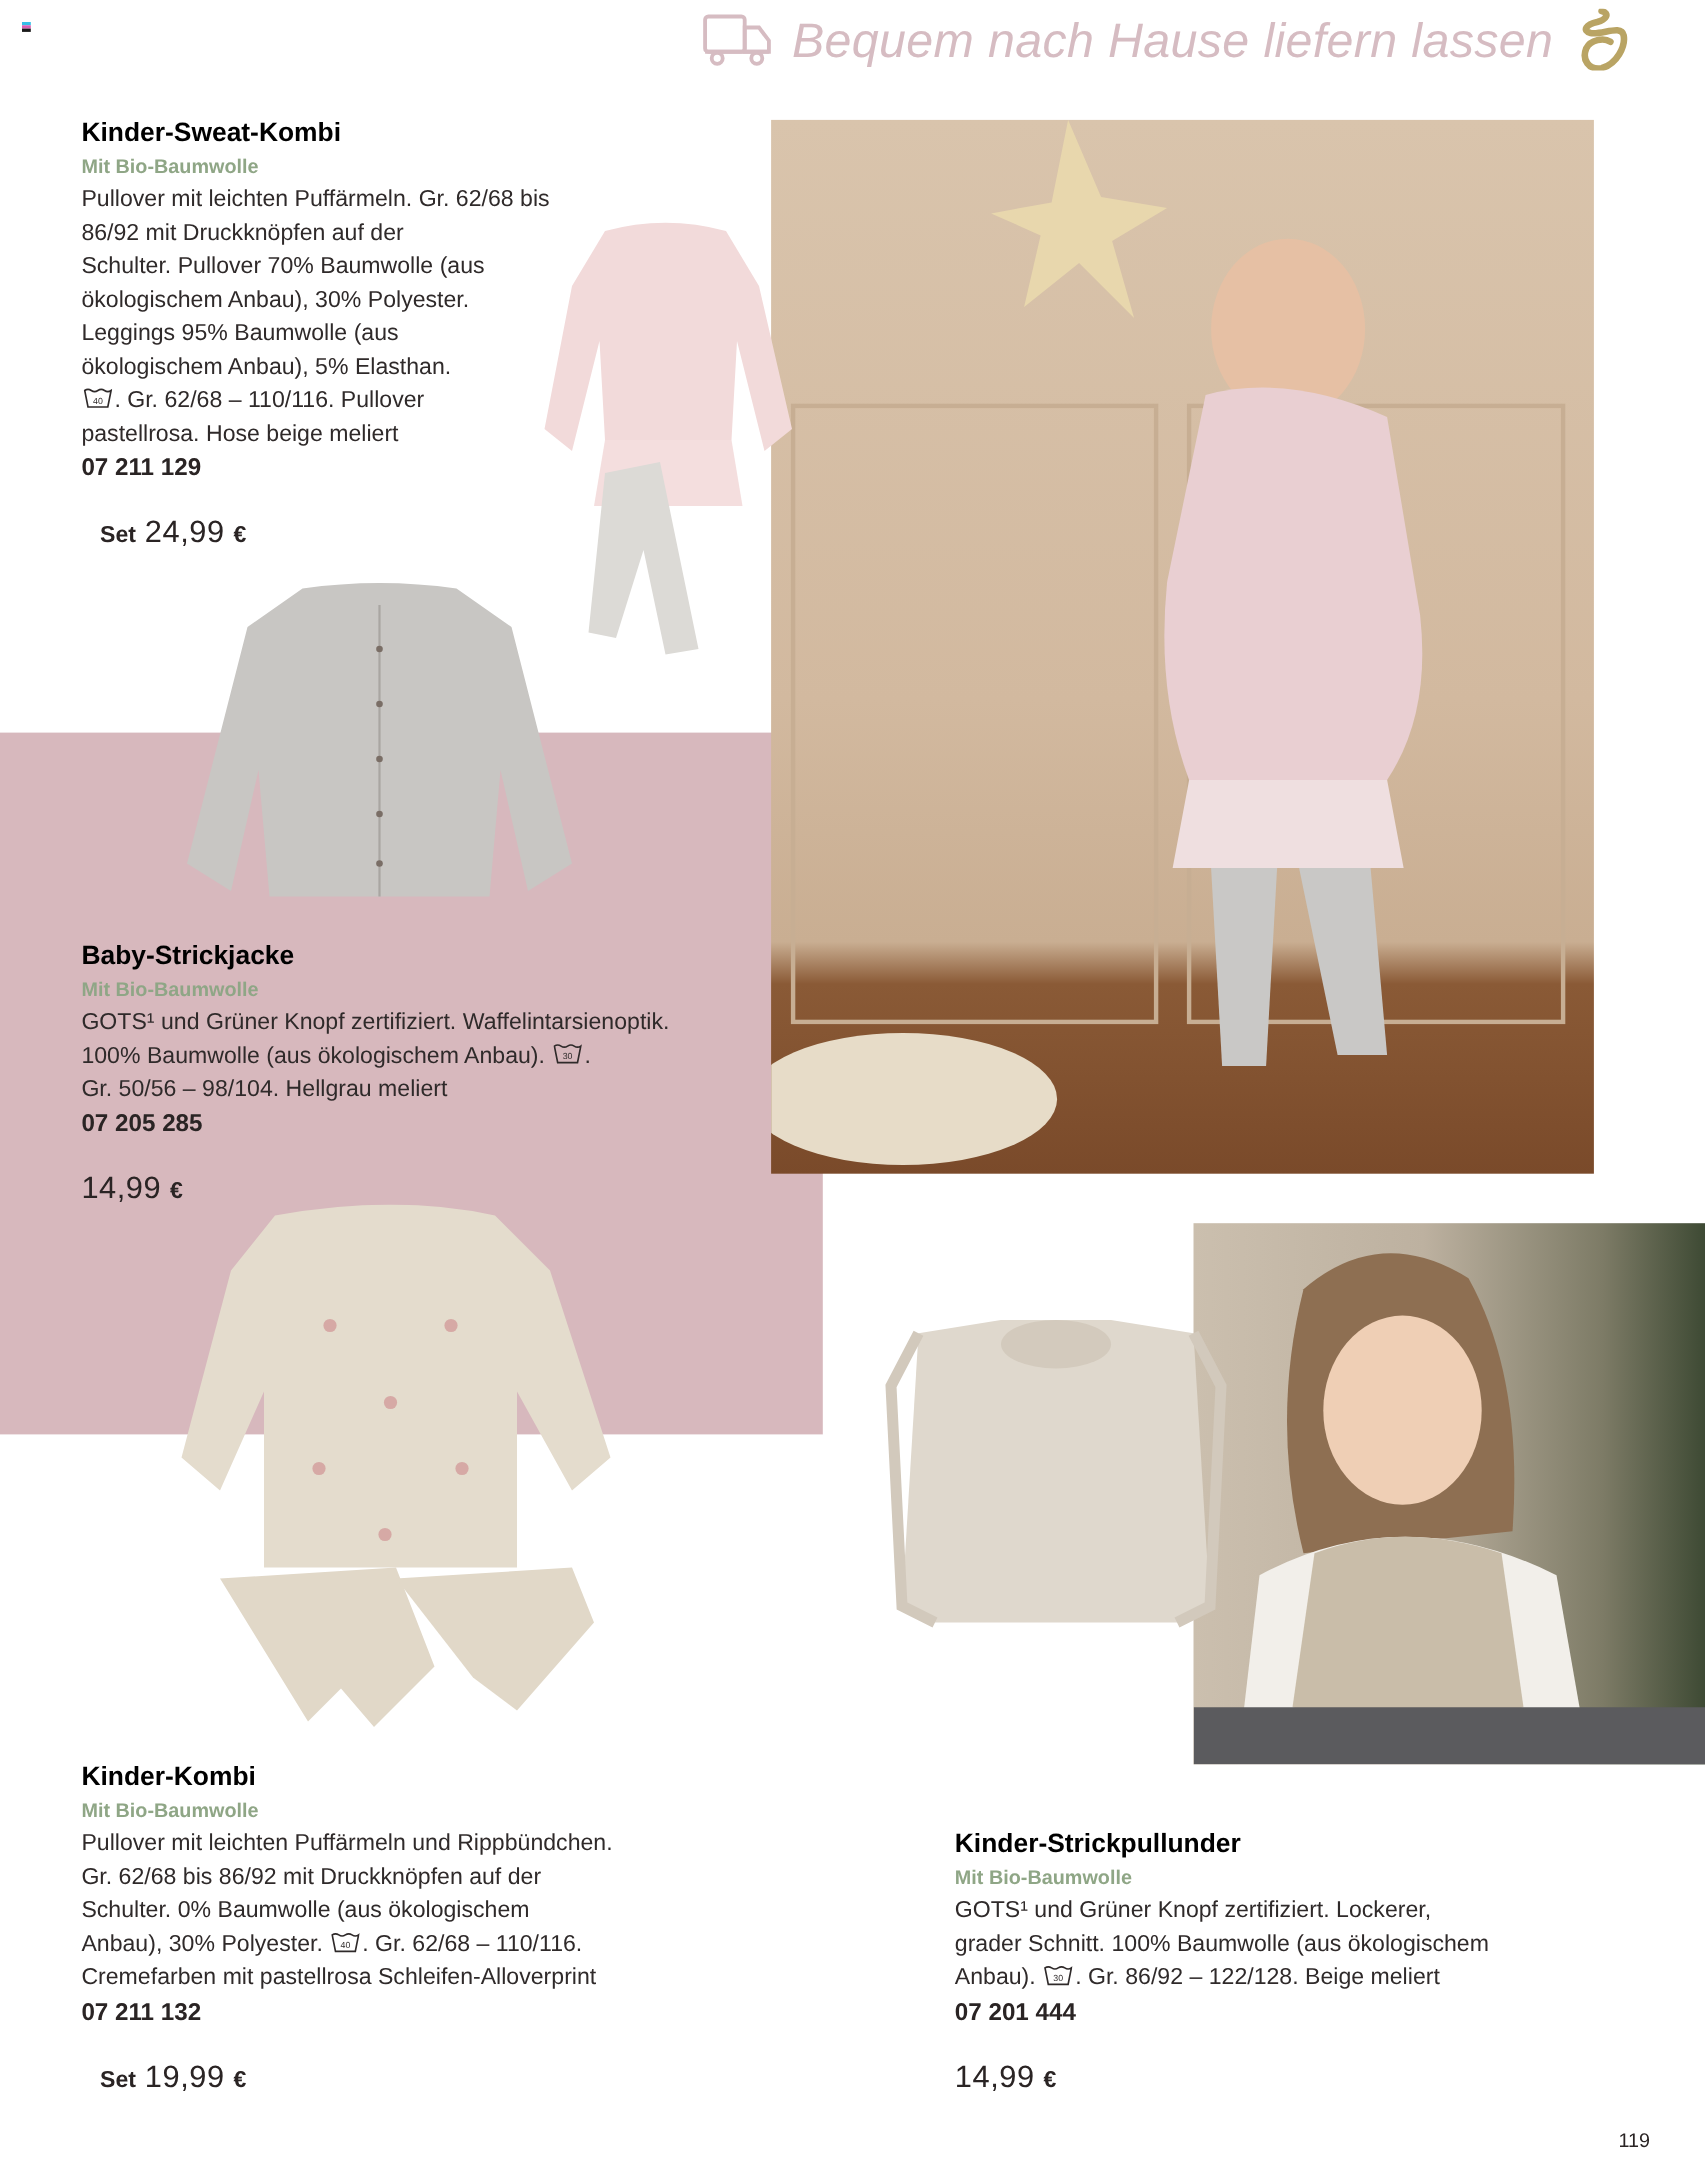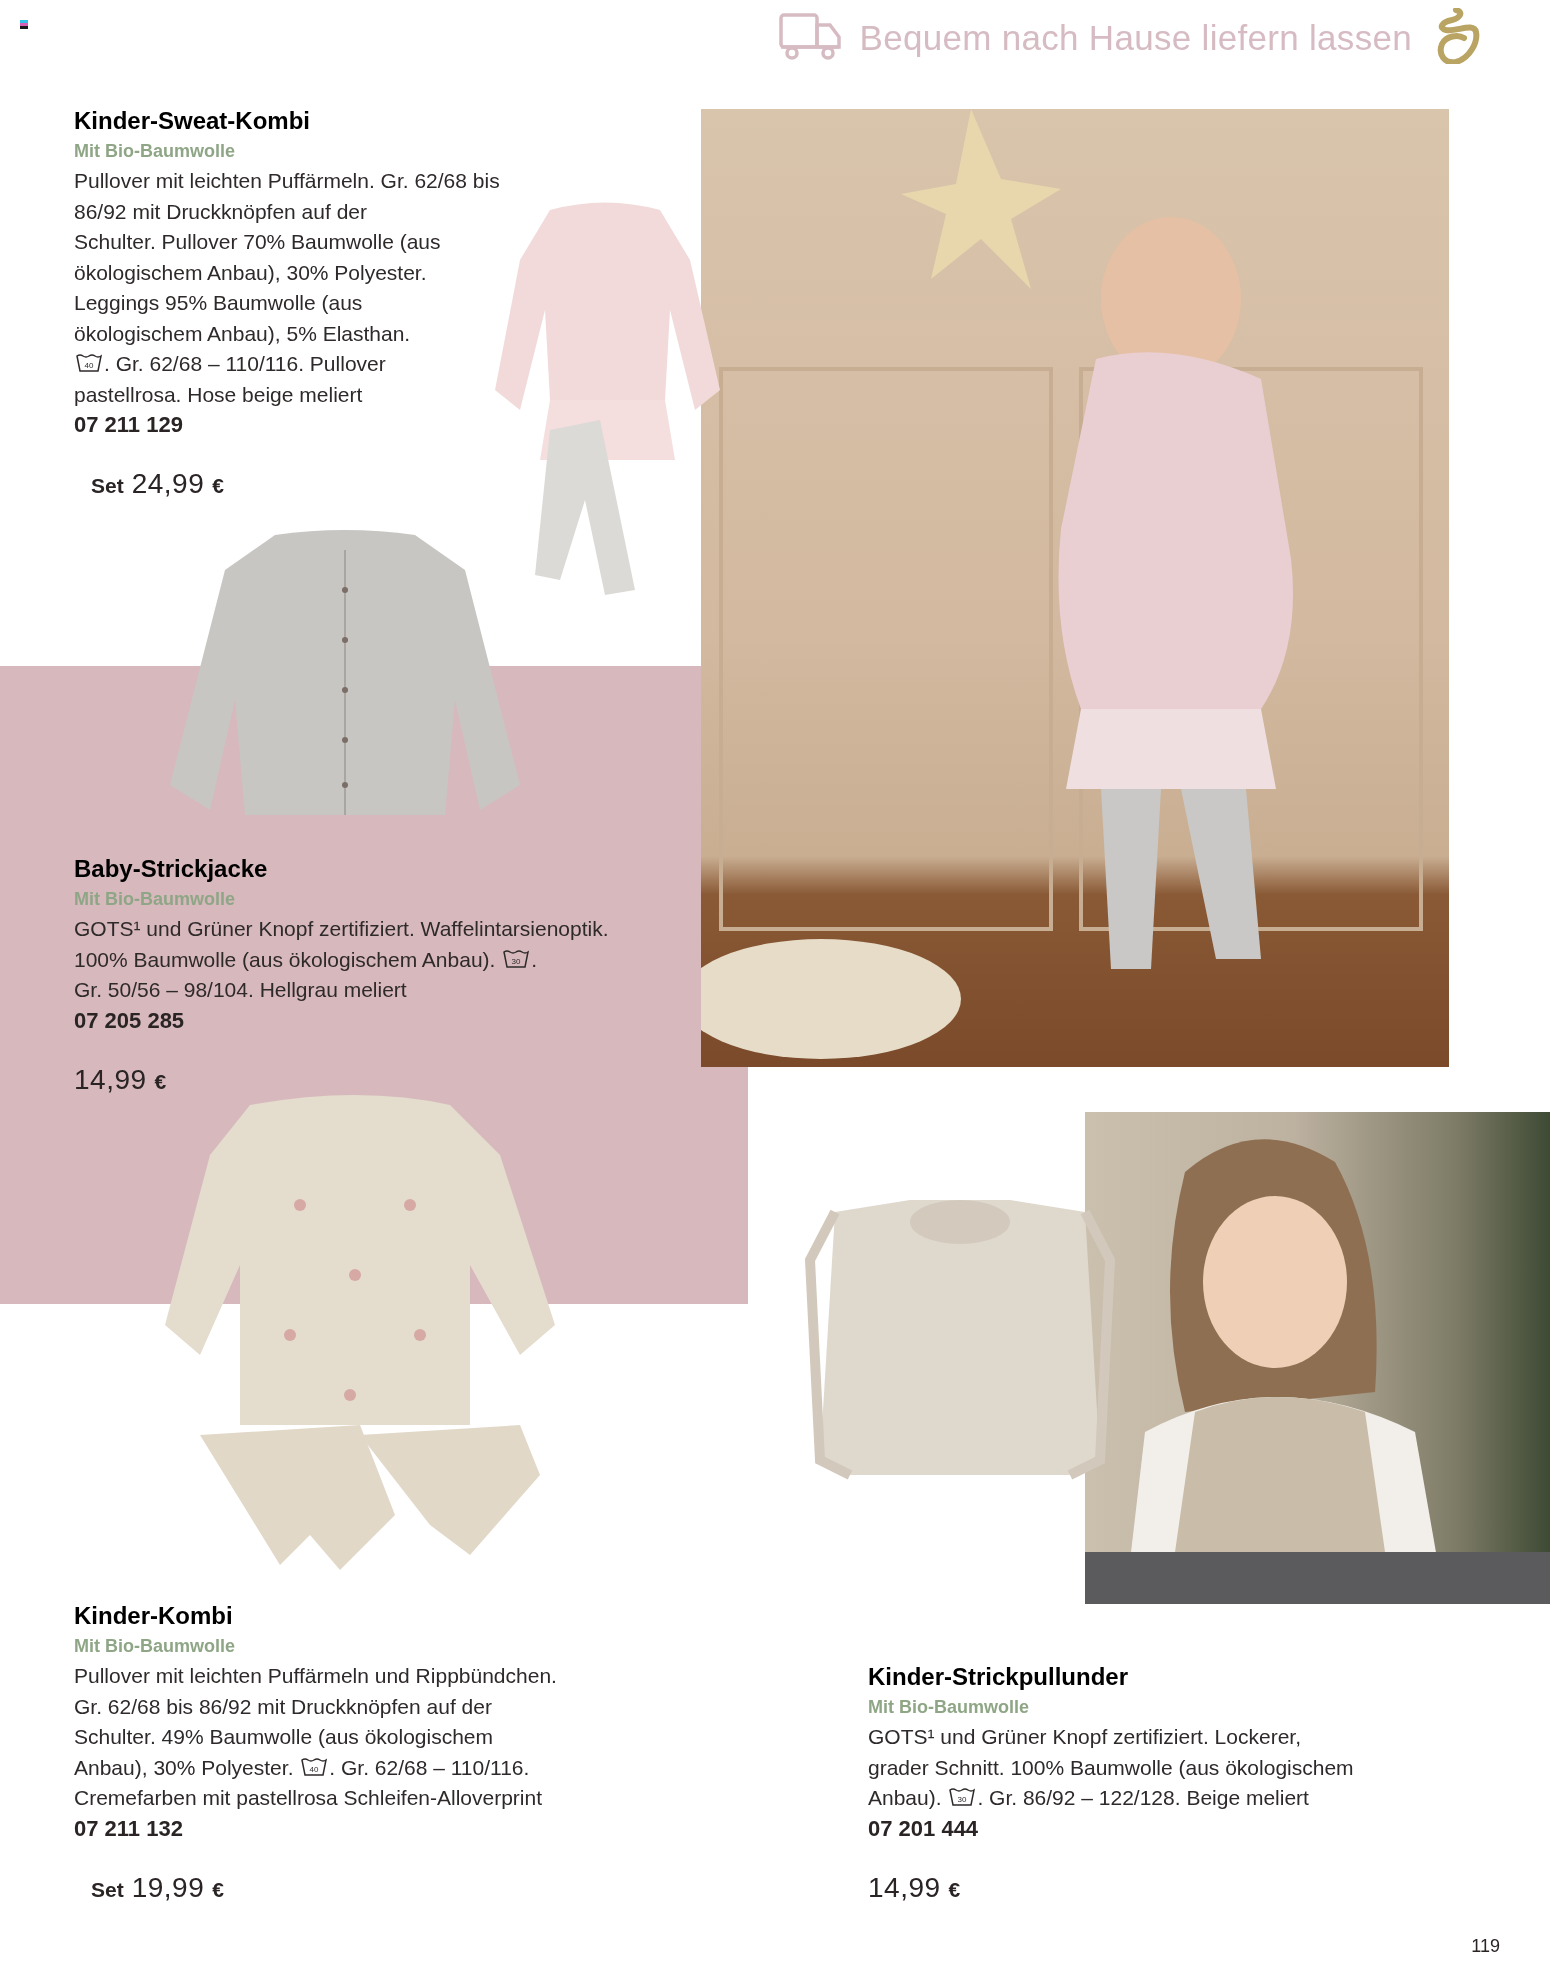--- a/index.html
+++ b/index.html
@@ -3,21 +3,21 @@
   <meta charset="utf-8">
   <style>
     html, body { margin:0; padding:0; }
     body { width:1550px; height:1962px; position:relative; background:#ffffff; overflow:hidden;
       font-family:"Liberation Sans", "DejaVu Sans", sans-serif; color:#2a2424; }
     .abs { position:absolute; }
     .reg-mark { left:20px; top:20px; width:8px; height:9px; }
     .reg-mark i { display:block; height:3px; }
     .header { right:70px; top:8px; height:60px; display:flex; align-items:center; gap:18px; }
     .truck { width:64px; height:50px; }
-    .header-text { font-size:35px; color:#d6bcc2; letter-spacing:0.3px; }
+    .header-text { font-size:44px; color:#d6bcc2; letter-spacing:0.3px;font-style:italic; }
     .logo { width:50px; height:56px; }
     .pink-block { left:0; top:666px; width:748px; height:638px; background:#d7b8bd; }
     .photo { overflow:hidden; }
     .photo-top { left:701px; top:109px; width:748px; height:958px;
       background:linear-gradient(180deg,#d9c4ac 0%,#d2b99f 55%,#c9ae92 78%,#8a5a36 82%,#7a4a2a 100%); }
     .photo-bottom { left:1085px; top:1112px; width:465px; height:492px;
       background:linear-gradient(90deg,#cbbfae 0%,#bdb1a0 45%,#7d7b66 80%,#3e4a34 100%); }
     .product-img { }
     .desc { position:absolute; }
     .title { font-weight:bold; font-size:24px; line-height:30px; color:#000000; }
@@ -168,21 +168,21 @@
     <span class="price">14,99</span>
     <span class="euro">€</span>
   </div>
 </div>
 
 <div class="desc" style="left:74px;top:1601px;">
   <div class="title">Kinder-Kombi</div>
   <div class="subtitle">Mit Bio-Baumwolle</div>
   <div class="body-line">Pullover mit leichten Puffärmeln und Rippbündchen.</div>
   <div class="body-line">Gr. 62/68 bis 86/92 mit Druckknöpfen auf der</div>
-  <div class="body-line">Schulter. 49% Baumwolle (aus ökologischem</div>
+  <div class="body-line">Schulter. 0% Baumwolle (aus ökologischem</div>
   <div class="body-line">
     <span>Anbau), 30% Polyester.</span>
     <span class="wash"><svg viewBox="0 0 26 20">
           <path d="M1 3 Q4 1 7 3 Q10 5 13 3 Q16 1 19 3 Q22 5 25 3 L22 18 L4 18 Z" fill="none" stroke="#2f2a2a" stroke-width="1.5"></path>
           <text x="13" y="15" font-size="8" text-anchor="middle" fill="#2f2a2a" font-family="Liberation Sans, sans-serif">40</text>
         </svg></span><span>. Gr. 62/68 – 110/116.</span>
   </div>
   <div class="body-line">Cremefarben mit pastellrosa Schleifen-Alloverprint</div>
   <div class="artnr">07 211 132</div>
   <div class="price-row">

